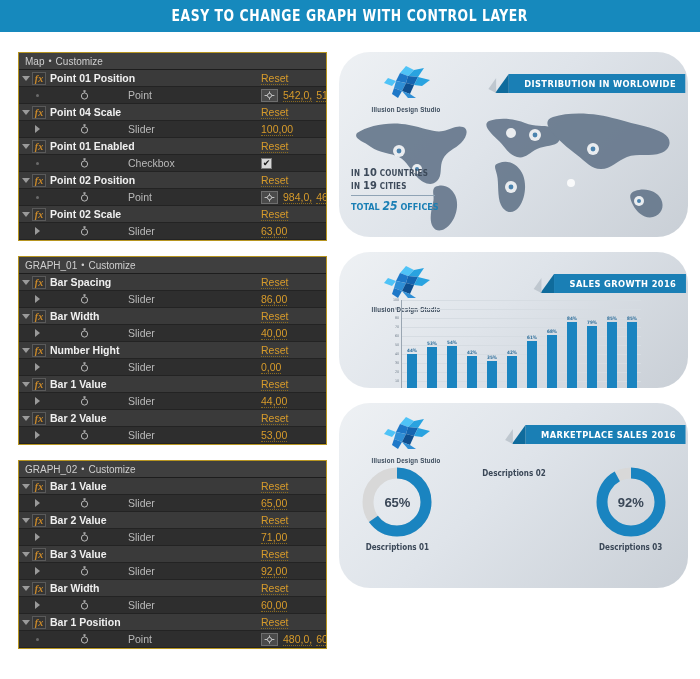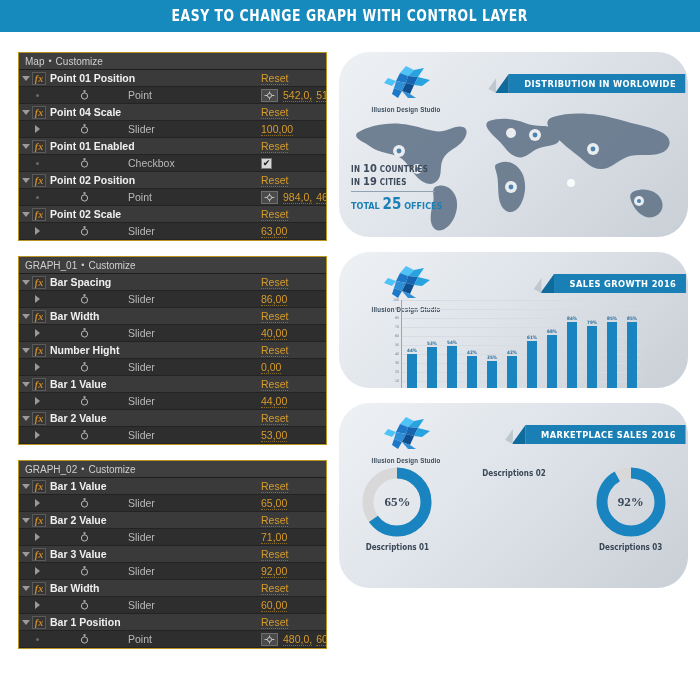--- a/index.html
+++ b/index.html
@@ -208,21 +208,21 @@
   .map-stats {
     position: absolute;
     left: 12px; bottom: 24px;
     color: #3d4a5a;
     font-family: "DejaVu Sans Condensed", "Liberation Sans Narrow", "Liberation Sans", sans-serif;
   }
   .ms-line { font-size: 8px; font-weight: bold; letter-spacing: 0.2px; white-space: nowrap; }
   .ms-line .big { font-size: 11px; }
   .ms-rule { width: 84px; height: 1px; background: #8fa3b5; margin: 3px 0 3px 0; }
   .ms-total { font-size: 9px; font-weight: bold; color: #1a7fb5; white-space: nowrap; }
-  .ms-total .big { font-size: 15px; }
+  .ms-total .big { font-size: 12px; font-style: italic; }
 
   .map-svg { position: absolute; left: 0; bottom: 0; width: 350px; height: 150px; }
 
   
   .bars-area {
     position: absolute;
     left: 48px; top: 48px;
     width: 255px; height: 112px;
   }
   .bars-plot {
@@ -270,21 +270,21 @@
     left: 0; top: 62px;
     width: 350px;
     display: flex; justify-content: space-around; align-items: flex-start;
   }
   .donut-item { width: 96px; text-align: center; }
   .donut-wrap { position: relative; width: 74px; height: 74px; margin: 0 auto; }
   .donut-pct {
     position: absolute; inset: 0;
     display: flex; align-items: center; justify-content: center;
     font-size: 13px; font-weight: bold; color: #3a4757;
-    font-family: Liberation Serif, serif;
+    font-family: Liberation Sans, sans-serif;
   }
   .donut-cap {
     margin-top: 4px;
     font-size: 8px; font-weight: bold; color: #3a4757;
     font-family: "DejaVu Sans Condensed", "Liberation Sans Narrow", "Liberation Sans", sans-serif;
   }
 </style>
 </head>
 <body>
 

